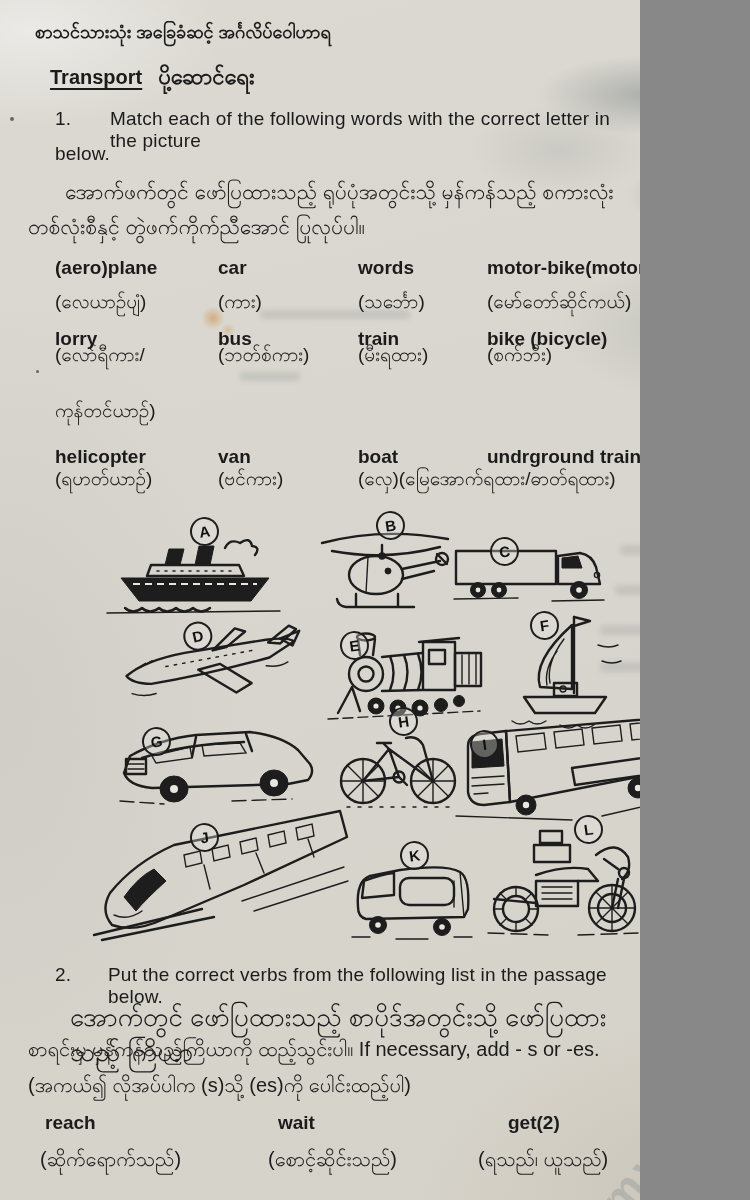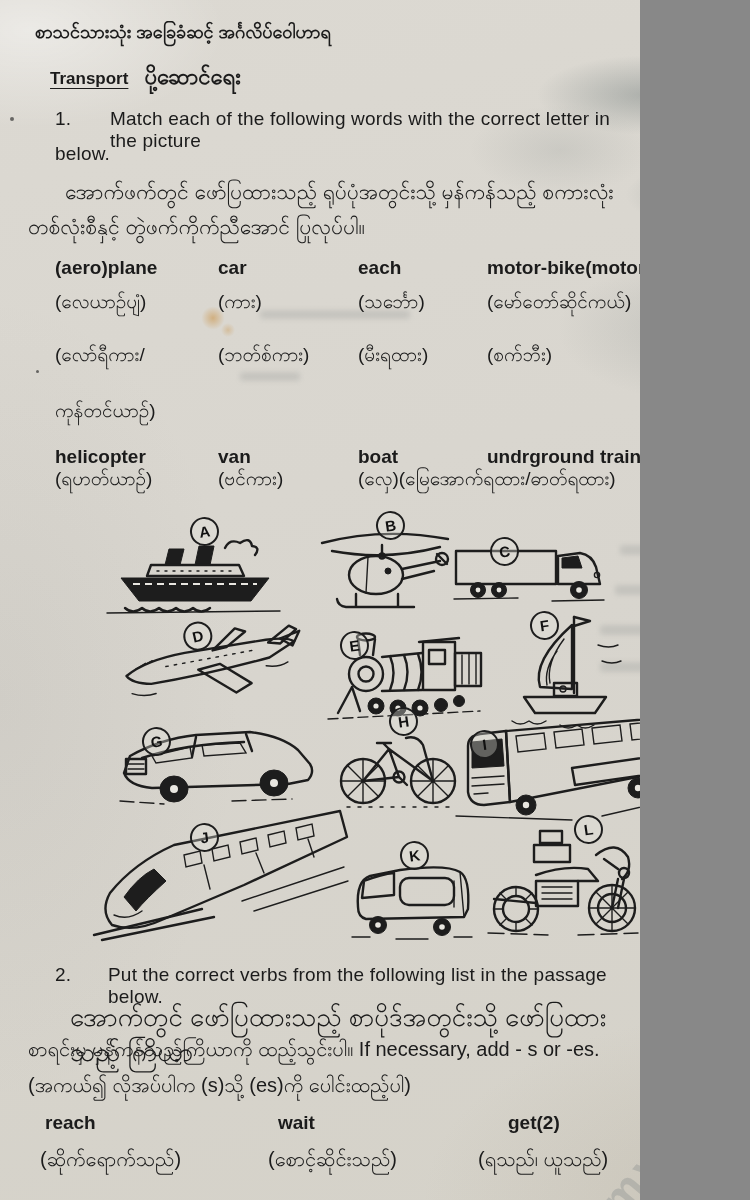--- a/index.html
+++ b/index.html
@@ -15,21 +15,21 @@
       radial-gradient(circle 9px  at 228px 330px, rgba(201,143,63,.35), transparent 78%),
       radial-gradient(ellipse 260px 130px at 30px 30px,  rgba(255,255,255,.45), transparent 75%),
       radial-gradient(ellipse 420px 240px at 750px 1200px, rgba(168,158,138,.28), transparent 78%),
       radial-gradient(ellipse 300px 500px at 0px 700px, rgba(150,148,142,.12), transparent 80%),
       linear-gradient(166deg,#dcd9d2 0%,#d8d5ce 55%,#d5d2c9 100%);
   }
   .abs{position:absolute;}
   .en{font-size:19px;letter-spacing:.2px;}
   .mm{font-size:19px;line-height:1.35;}
   .mm-b{font-weight:bold;}
-  .title-en{font-size:17px;font-weight:bold;text-decoration:underline;text-underline-offset:4px;}
+  .title-en{font-size:20px;font-weight:bold;text-decoration:underline;text-underline-offset:4px;}
   .title-mm{font-size:22px;font-weight:bold;margin-left:16px;}
   .pgnum{font-size:20px;font-weight:bold;}
   
   .vrow{position:absolute;left:55px;width:670px;display:flex;}
   .vc1{width:163px;flex:none;}
   .vc2{width:140px;flex:none;}
   .vc3{width:129px;flex:none;}
   .vc4{flex:1;}
   .vword{font-size:19px;font-weight:bold;}
   
@@ -82,28 +82,34 @@
 
   <div class="abs en" style="left:55px;top:108px;">1.</div>
   <div class="abs en" style="left:110px;top:108px;">Match each of the following words with the correct letter in the picture</div>
   <div class="abs en" style="left:55px;top:143px;">below.</div>
   <div class="abs mm" style="left:65px;top:178px;font-size:21px;text-align:center;">အောက်ဖက်တွင် ဖော်ပြထားသည့် ရုပ်ပုံအတွင်းသို့ မှန်ကန်သည့် စကားလုံး</div>
   <div class="abs mm" style="left:28px;top:213px;font-size:21px;">တစ်လုံးစီနှင့် တွဲဖက်ကိုက်ညီအောင် ပြုလုပ်ပါ။</div>
 
   <div class="vrow" style="top:257px;">
     <span class="vc1 vword">(aero)plane</span>
     <span class="vc2 vword">car</span>
-    <span class="vc3 vword">each</span>
+    <span class="vc3 vword">words</span>
     <span class="vc4 vword">motor-bike(motor-cycle)</span>
   </div>
   <div class="vrow" style="top:289px;">
     <span class="vc1 mm">(လေယာဉ်ပျံ)</span>
     <span class="vc2 mm">(ကား)</span>
     <span class="vc3 mm">(သင်္ဘော)</span>
     <span class="vc4 mm">(မော်တော်ဆိုင်ကယ်)</span>
+  </div>
+  <div class="vrow" style="top:328px;">
+    <span class="vc1 vword">lorry</span>
+    <span class="vc2 vword">bus</span>
+    <span class="vc3 vword">train</span>
+    <span class="vc4 vword">bike (bicycle)</span>
   </div>
   <div class="vrow" style="top:342px;">
     <span class="vc1 mm">(လော်ရီကား/</span>
     <span class="vc2 mm">(ဘတ်စ်ကား)</span>
     <span class="vc3 mm">(မီးရထား)</span>
     <span class="vc4 mm">(စက်ဘီး)</span>
   </div>
   <div class="vrow" style="top:398px;">
     <span class="vc1 mm">ကုန်တင်ယာဉ်)</span>
   </div>

